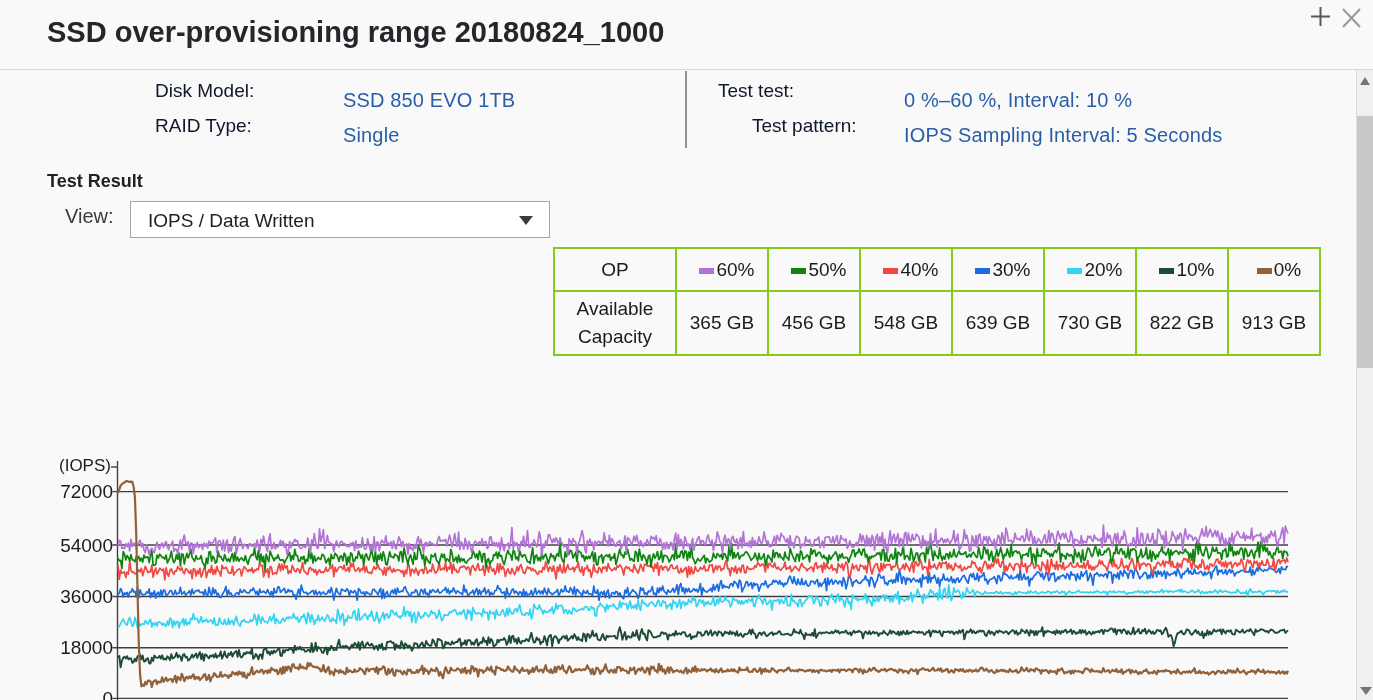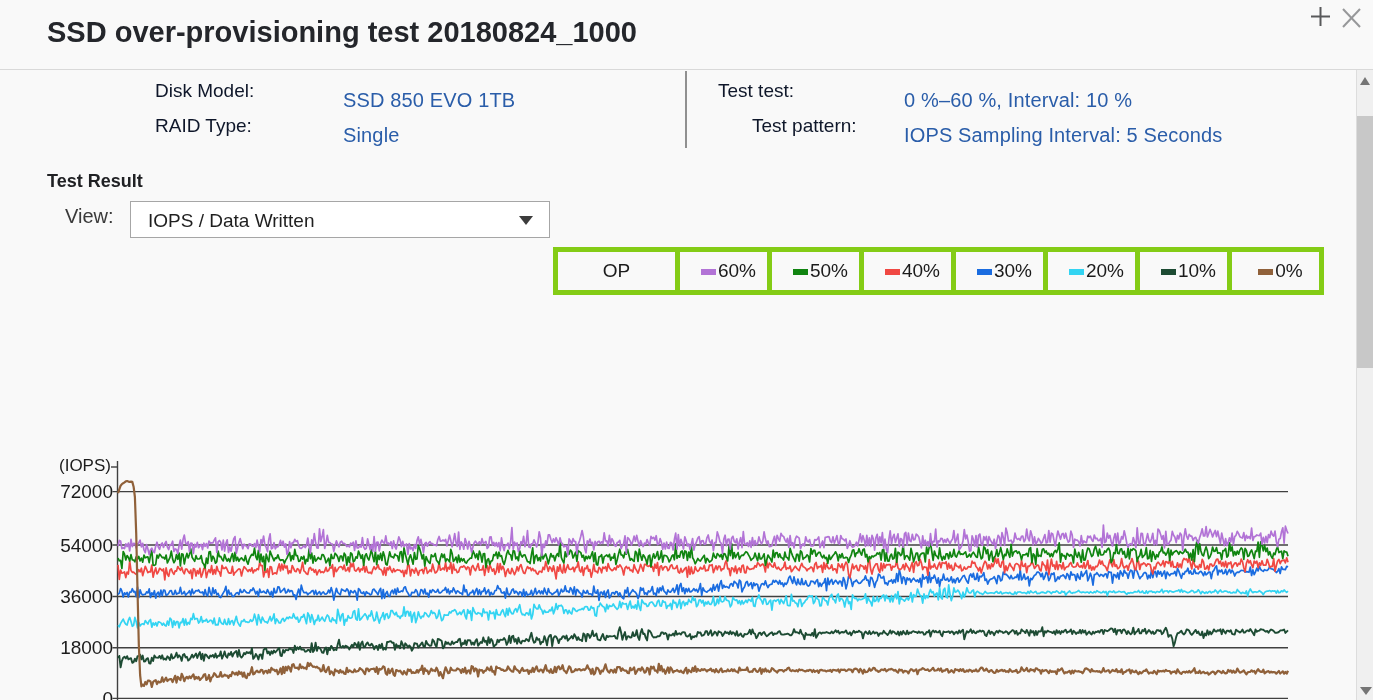--- a/index.html
+++ b/index.html
@@ -11,33 +11,33 @@
 .lbl { font-size:19px; color:#0f172a; }
 .val { font-size:20px; color:#2a5da9; letter-spacing:0.15px;margin-top:10px; }
 #vsep { left:685px; top:71px; width:2px; height:77px; background:#909090; }
 #tres { left:47px; top:171px; font-size:18px; font-weight:700; color:#202124; }
 #viewl { left:65px; top:205px; font-size:20px; color:#3a3a3a; }
 #dd { left:130px; top:201px; width:420px; height:37px; background:#fff; border:1px solid #a6a6a6; }
 #ddt { left:148px; top:210px; font-size:19px; color:#1f1f1f; }
 #dda { left:519px; top:216px; width:0; height:0; border-left:7.5px solid transparent;
   border-right:7.5px solid transparent; border-top:9px solid #3c3c3c; }
 table { position:absolute; left:553px; top:247px; border-collapse:collapse; table-layout:fixed; }
-td { border:5px solid #84cc16; text-align:center; vertical-align:middle;
+td { border:2px solid #84cc16; text-align:center; vertical-align:middle;
   font-size:19px; color:#1b1b1b; line-height:28px; }
 .sw { display:inline-block; width:15px; height:6px; margin-left:10px; margin-right:2px; vertical-align:2px; }
 #sbar { left:1356px; top:70px; width:17px; height:630px; background:#f0f0f0; border-left:1px solid #ddd; }
 #sthumb { left:1357px; top:116px; width:16px; height:252px; background:#c8c8c8; }
 .tri-up { left:1359.5px; top:77px; width:0; height:0; border-left:5.5px solid transparent;
   border-right:5.5px solid transparent; border-bottom:8px solid #757575; }
 .tri-dn { left:1359.5px; top:687px; width:0; height:0; border-left:6px solid transparent;
   border-right:6px solid transparent; border-top:8px solid #757575; }
 </style>
 </head>
 <body>
-<div class="abs" id="title">SSD over-provisioning test 20180824_1000</div>
+<div class="abs" id="title">SSD over-provisioning range 20180824_1000</div>
 <svg class="abs" style="left:1306px;top:4px" width="62" height="30" xmlns="http://www.w3.org/2000/svg">
   <line x1="14.5" y1="3" x2="14.5" y2="22" stroke="#58595b" stroke-width="2"></line>
   <line x1="5" y1="12.5" x2="24" y2="12.5" stroke="#58595b" stroke-width="2"></line>
   <line x1="37" y1="5" x2="54" y2="23" stroke="#97989a" stroke-width="2"></line>
   <line x1="54" y1="5" x2="37" y2="23" stroke="#97989a" stroke-width="2"></line>
 </svg>
 <div class="abs" id="hr"></div>
 
 <div class="abs lbl" style="left:155px;top:80px">Disk Model:</div>
 <div class="abs val" style="left:343px;top:79px">SSD 850 EVO 1TB</div>
@@ -70,20 +70,30 @@
       <tr style="height:43px">
   <td>OP</td>
   <td><span class="sw" style="background:#b273d6"></span>60%</td>
   <td><span class="sw" style="background:#108410"></span>50%</td>
   <td><span class="sw" style="background:#f04843"></span>40%</td>
   <td><span class="sw" style="background:#1a6ce0"></span>30%</td>
   <td><span class="sw" style="background:#33d4f2"></span>20%</td>
   <td><span class="sw" style="background:#1d4b33"></span>10%</td>
   <td><span class="sw" style="background:#90613a"></span>0%</td>
 </tr>
+<tr style="height:64px">
+  <td>Available<br>Capacity</td>
+        <td>365 GB</td>
+        <td>456 GB</td>
+        <td>548 GB</td>
+        <td>639 GB</td>
+        <td>730 GB</td>
+        <td>822 GB</td>
+        <td>913 GB</td>
+</tr>
 </tbody>
   </table>
 
 <svg width="1373" height="262" viewBox="0 438 1373 262" style="position:absolute;left:0;top:438px" xmlns="http://www.w3.org/2000/svg" font-family="'Liberation Sans',sans-serif">
 <line x1="117.5" y1="461" x2="117.5" y2="700" stroke="#404040" stroke-width="1.4"></line>
 <line x1="111" y1="467" x2="117.5" y2="467" stroke="#404040" stroke-width="1.4"></line>
 <line x1="112.5" y1="491.6" x2="1288" y2="491.6" stroke="#404040" stroke-width="1.4"></line>
 <line x1="112.5" y1="545.0" x2="1288" y2="545.0" stroke="#404040" stroke-width="1.4"></line>
 <line x1="112.5" y1="596.5" x2="1288" y2="596.5" stroke="#404040" stroke-width="1.4"></line>
 <line x1="112.5" y1="647.8" x2="1288" y2="647.8" stroke="#404040" stroke-width="1.4"></line>

